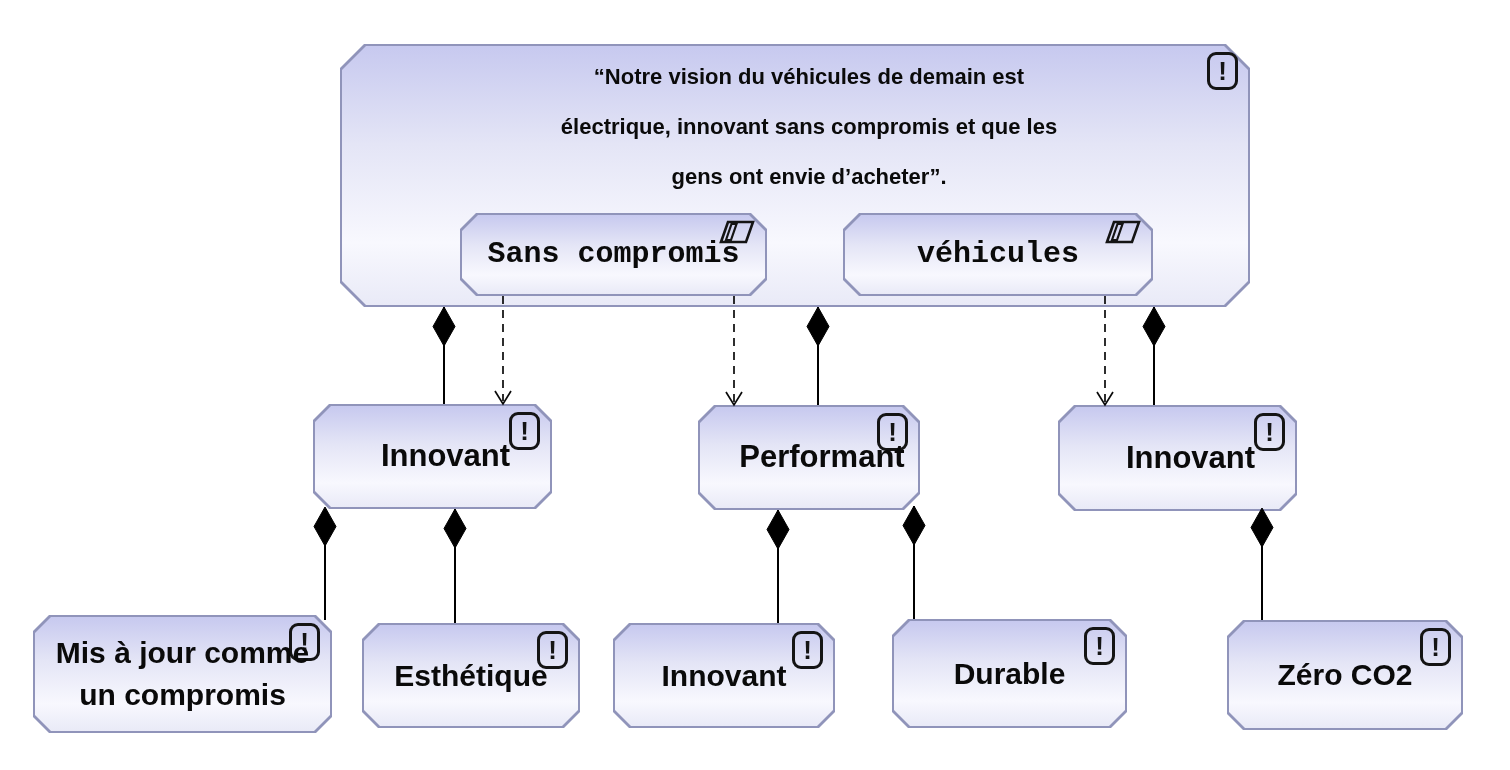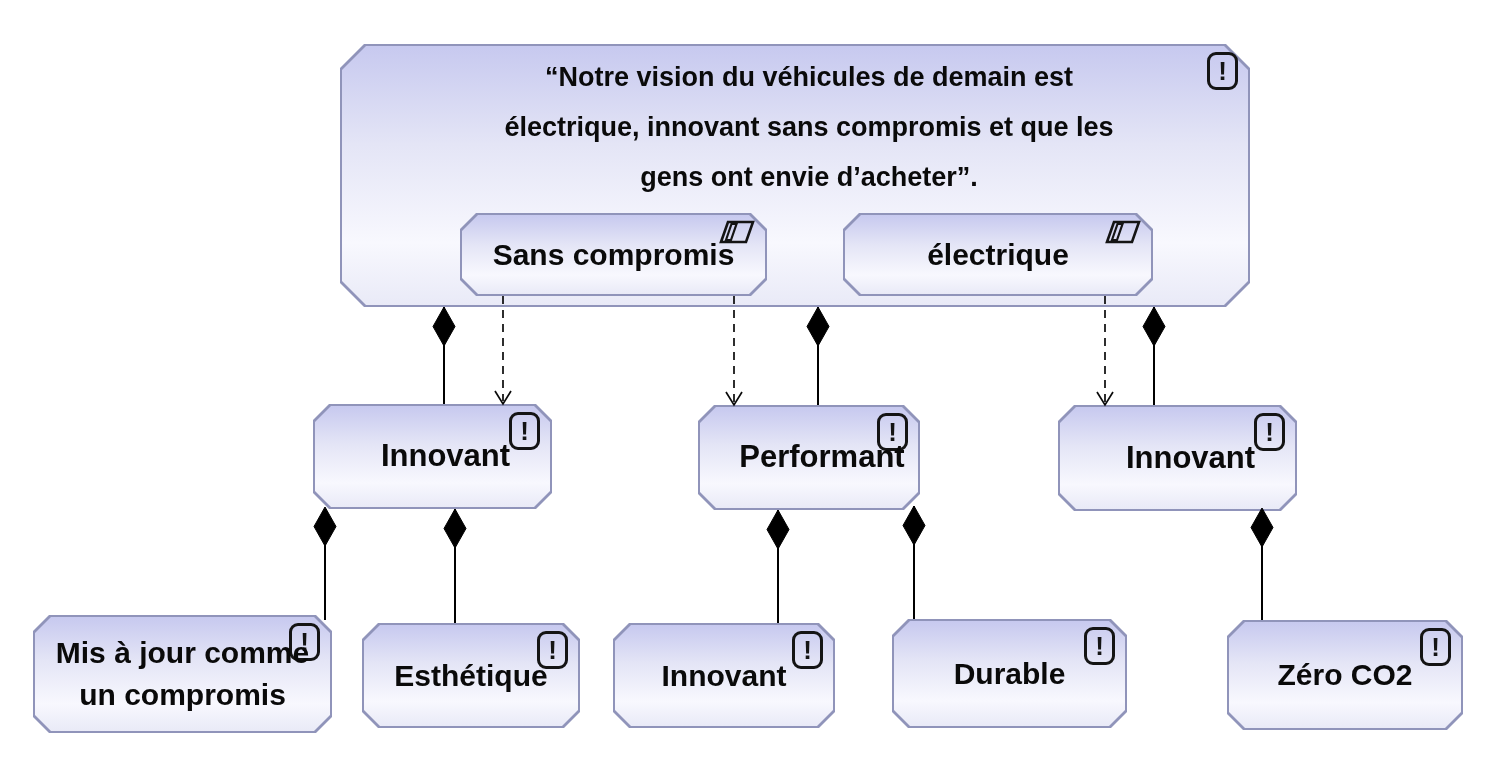--- a/index.html
+++ b/index.html
@@ -19,25 +19,25 @@
     clip-path:polygon(16px 0,calc(100% - 16px) 0,100% 16px,100% calc(100% - 16px),
       calc(100% - 16px) 100%,16px 100%,0 calc(100% - 16px),0 16px);
   }
   .label{
     position:relative;z-index:2;width:100%;height:100%;
     display:flex;align-items:center;justify-content:center;
     text-align:center;font-weight:bold;white-space:pre-line;line-height:1.25;
   }
   .label.vision{
     align-items:flex-start;padding-top:8px;box-sizing:border-box;
-    font-size:27px;line-height:50px;padding-left:28px;
+    font-size:22px;line-height:50px;padding-left:28px;
   }
   .label.mid{font-size:31px;margin-left:13px;}
   .label.leaf{font-size:30px;line-height:42px;}
-  .label.sub{font-size:30px;}
+  .label.sub{font-size:30px;font-family:Liberation Mono, monospace;}
   .badge{
     position:absolute;z-index:1;top:8px;right:12px;width:25px;height:32px;
     border:3px solid #141414;border-radius:9px;
     display:flex;align-items:center;justify-content:center;
     font-size:26px;font-weight:bold;color:#141414;line-height:1;
     background:transparent;
   }
   .note-ic{position:absolute;z-index:1;top:7px;right:12px;}
   .connectors{position:absolute;inset:0;z-index:5;pointer-events:none;}
   .connectors .solid{stroke:#000;stroke-width:2;}
@@ -69,21 +69,21 @@
     <div class="label sub">Sans compromis</div>
   </div>
 
   <div class="node cut16" style="left:843px;top:213px;width:310px;height:83px;">
     <div class="shape"></div>
     <div class="fill"></div>
     <svg class="note-ic" width="36" height="24" viewBox="0 0 36 24">
       <path d="M2 22 L9 2 L34 2 L27 22 Z" fill="none" stroke="#141414" stroke-width="2.6"></path>
       <path d="M7 20 L12.5 4 L17.5 4 L12 20 Z" fill="none" stroke="#141414" stroke-width="2.2"></path>
     </svg>
-    <div class="label sub">électrique</div>
+    <div class="label sub">véhicules</div>
   </div>
 
   <div class="node cut16" style="left:313px;top:404px;width:239px;height:105px;">
     <div class="shape"></div>
     <div class="fill"></div>
     <div class="badge">!</div>
     <div class="label mid">Innovant</div>
   </div>
 
   <div class="node cut16" style="left:698px;top:405px;width:222px;height:105px;">

